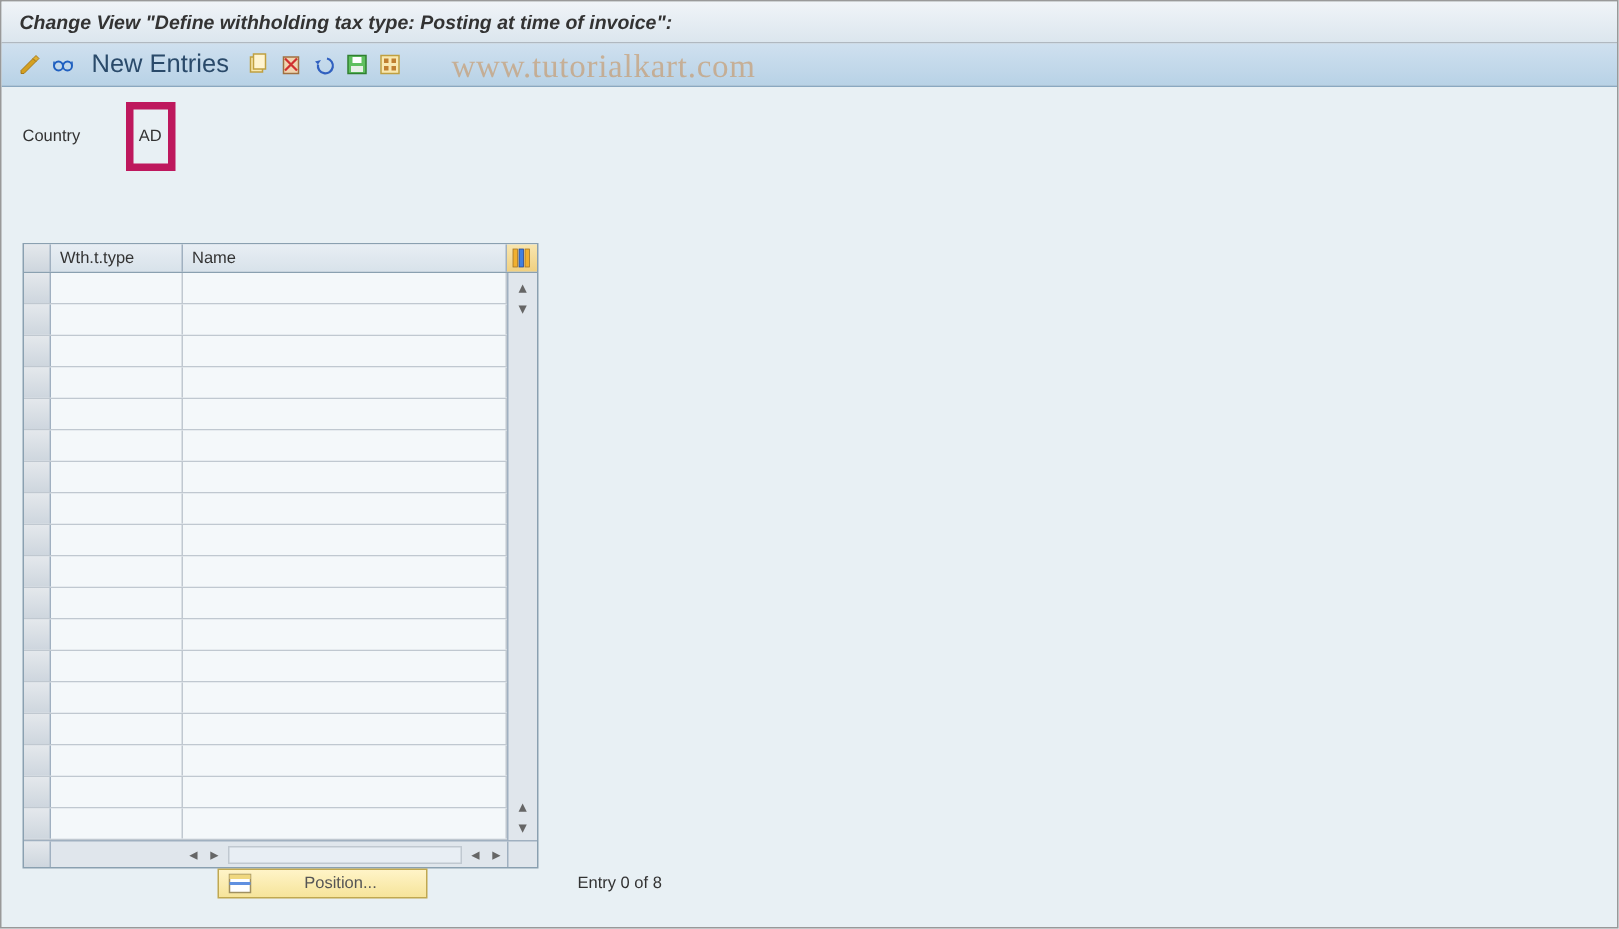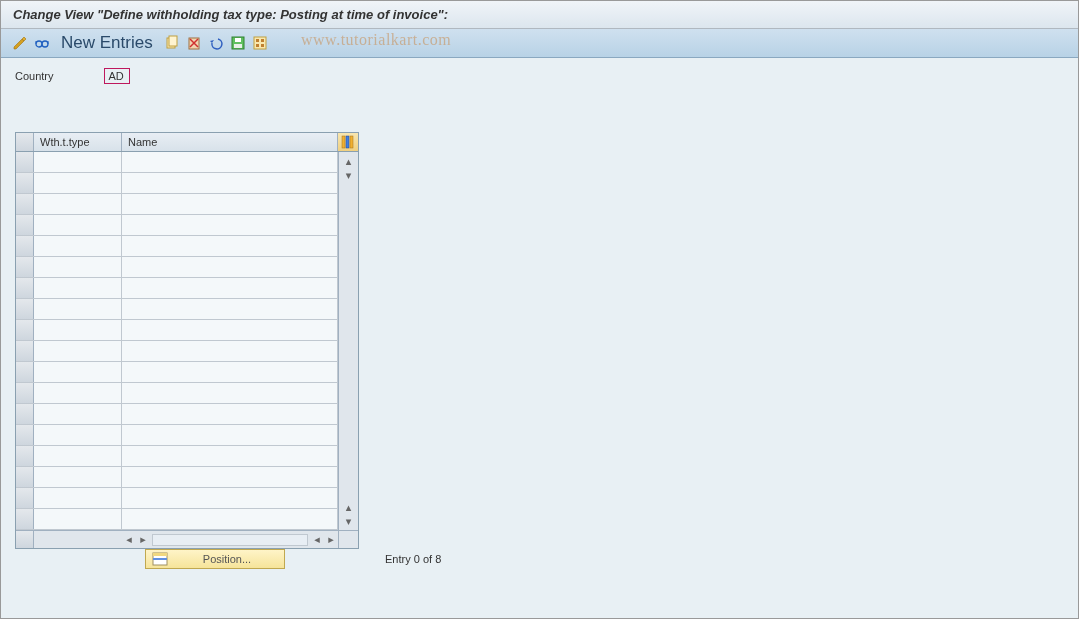--- a/index.html
+++ b/index.html
@@ -44,39 +44,39 @@
       color: #2a4a6a;
       font-size: 17px;
       padding: 0 6px;
       cursor: pointer;
     }
     .watermark {
       position: absolute;
       left: 300px;
       top: 2px;
       color: rgba(200, 140, 80, 0.55);
-      font-size: 16px;
+      font-size: 22px;
       font-family: Georgia, serif;
       letter-spacing: 0.5px;
       pointer-events: none;
     }
     .content {
       padding: 10px 14px;
     }
     .country-row {
       display: flex;
       align-items: center;
-      gap: 50px;
+      gap: 30px;
       margin-bottom: 48px;
     }
     .country-label { color: #333; }
     .country-value {
-      border: 1px solid #be185d;
+      border: 5px solid #be185d;
       background: #e8f0f4;
-      padding: 1px 4px;
+      padding: 12px 4px;
       min-width: 26px;
       color: #333;
     }
     .table-container {
       border: 1px solid #8aa0b0;
       background: #f0f4f8;
       width: 344px;
       display: flex;
       flex-direction: column;
     }

